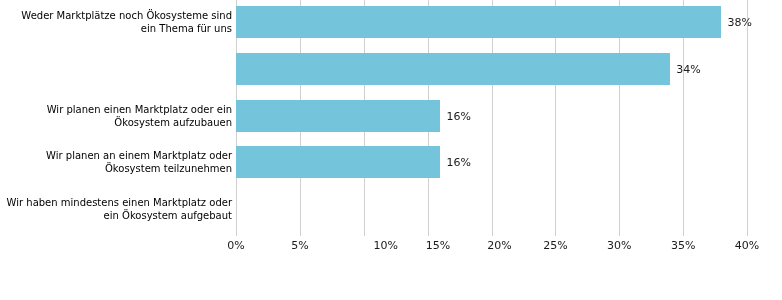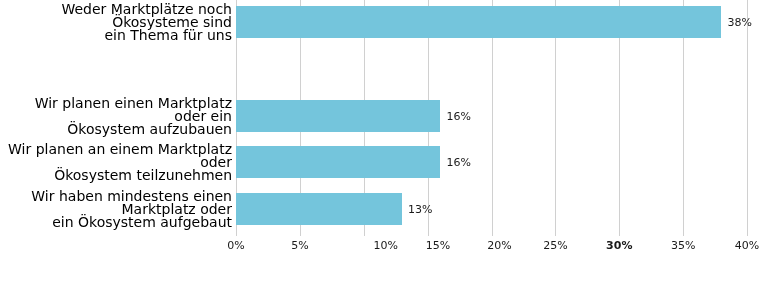--- a/index.html
+++ b/index.html
@@ -61,21 +61,21 @@
     white-space: nowrap;
     padding-left: 6px;
   }
 
   
   .cat-label {
     position: absolute;
     right: 0;
     width: 228px;
     text-align: right;
-    font-size: 14px;
+    font-size: 10px;
     line-height: 13px;
     color: #000000;
     white-space: pre-line;
   }
   .cat-label-wrap {
     position: absolute;
     left: 0;
     top: 0;
     width: 232px;
     height: 236px;
@@ -114,39 +114,39 @@
       <div class="gridline" style="left: 191.625px;"></div>
       <div class="gridline" style="left: 255.5px;"></div>
       <div class="gridline" style="left: 319.375px;"></div>
       <div class="gridline" style="left: 383.25px;"></div>
       <div class="gridline" style="left: 447.125px;"></div>
       <div class="gridline" style="left: 511px;"></div>
       <div class="bar-row" style="top: 6px; width: 511px;">
         <div class="bar" style="width: 485.45px; background: rgb(116, 197, 220);"></div>
         <div class="bar-value" style="left: 485.45px;">38%</div>
       </div>
+      <div class="bar-row" style="top: 52.8px; width: 511px;">
+        <div class="bar" style="width: 434.35px; background: rgb(116, 197, 220);"></div>
+        <div class="bar-value" style="left: 434.35px;">34%</div>
+      </div>
       <div class="bar-row" style="top: 99.6px; width: 511px;">
         <div class="bar" style="width: 204.4px; background: rgb(116, 197, 220);"></div>
         <div class="bar-value" style="left: 204.4px;">16%</div>
       </div>
       <div class="bar-row" style="top: 146.4px; width: 511px;">
         <div class="bar" style="width: 204.4px; background: rgb(116, 197, 220);"></div>
         <div class="bar-value" style="left: 204.4px;">16%</div>
-      </div>
-      <div class="bar-row" style="top: 193.2px; width: 511px;">
-        <div class="bar" style="width: 166.075px; background: rgb(116, 197, 220);"></div>
-        <div class="bar-value" style="left: 166.075px;">13%</div>
       </div>
     </div>
 
   <div>
       <div class="tick-label" style="left: 236px;">0%</div>
       <div class="tick-label" style="left: 299.875px;">5%</div>
       <div class="tick-label" style="left: 363.75px; margin-left: 22px;">10%</div>
       <div class="tick-label" style="left: 438px;">15%</div>
       <div class="tick-label" style="left: 491.5px; margin-left: 8px;">20%</div>
       <div class="tick-label" style="left: 555.375px;">25%</div>
-      <div class="tick-label" style="left: 619.25px; font-weight: bold;">30%</div>
+      <div class="tick-label" style="left: 619.25px;">30%</div>
       <div class="tick-label" style="left: 683.125px;">35%</div>
       <div class="tick-label" style="left: 747px;">40%</div>
     </div>
 
 </div>
 
 </body></html>

